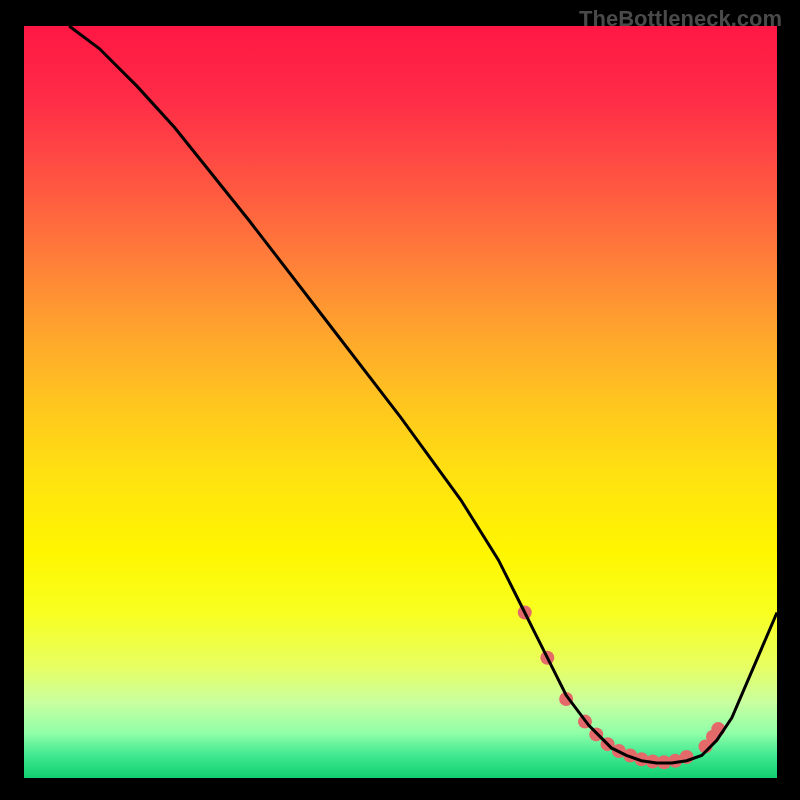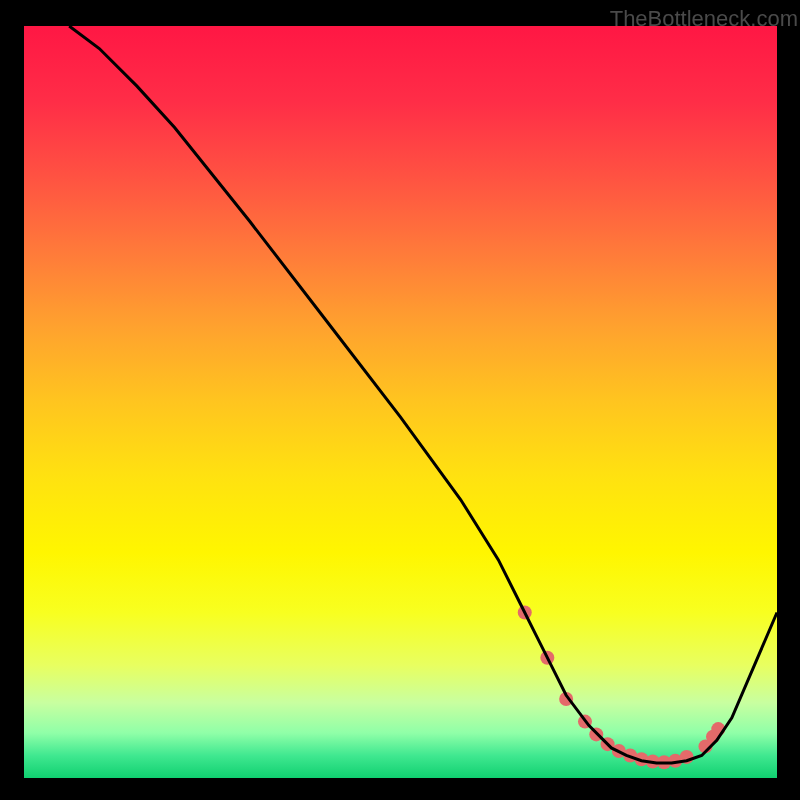--- a/index.html
+++ b/index.html
@@ -7,24 +7,24 @@
     padding: 0;
     background: #000;
     width: 800px;
     height: 800px;
     position: relative;
     font-family: Arial, sans-serif;
   }
   .watermark {
     position: absolute;
     top: 6px;
-    right: 2px;
+    right: 18px;
     color: #4a4a4a;
     font-size: 22px;
-    font-weight: 400;
+    font-weight: 700;
     z-index: 10;
   }
   .plot-area {
     position: absolute;
     left: 24px;
     top: 26px;
     width: 753px;
     height: 752px;
     overflow: hidden;
   }

